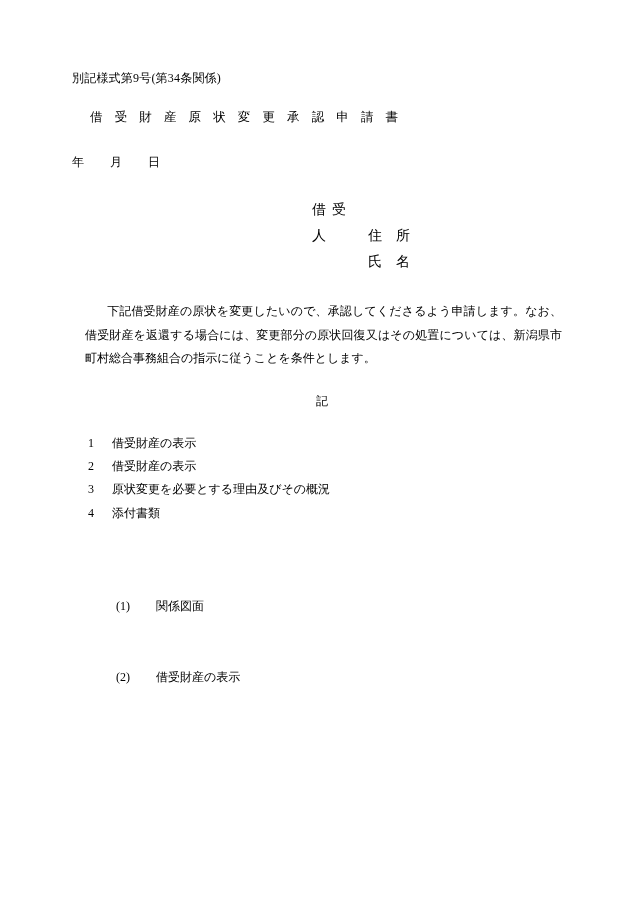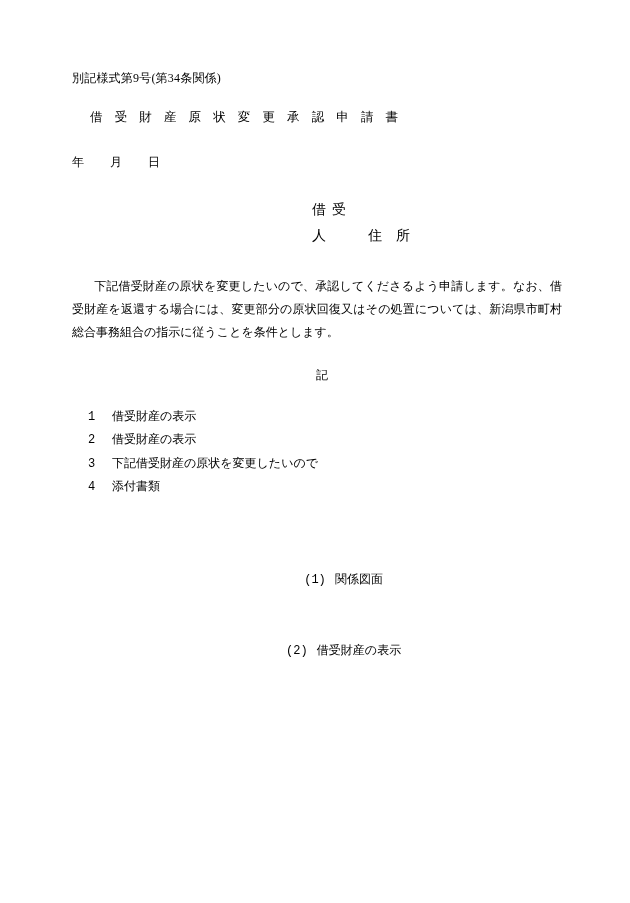--- a/index.html
+++ b/index.html
@@ -81,21 +81,21 @@
     display: inline-block;
     width: 56px;
   }
   .applicant .f1 {
     letter-spacing: 6px;
   }
 
   .para {
     font-size: 12px;
     line-height: 1.95;
-    margin: 26px 0 0 0;
+    margin: 26px 0 0 13px;
     text-align: justify;
     text-justify: inter-ideograph;
   }
   .para .indent {
     display: inline-block;
     width: 22px;
   }
 
   .ki {
     text-align: center;
@@ -106,32 +106,30 @@
 
   .items {
     list-style: none;
     margin: 22px 0 0 0;
     padding: 0 0 0 16px;
     font-size: 12px;
   }
   .items > li {
     line-height: 1.95;
     white-space: pre;
-    font-family: Liberation Mono, monospace;
   }
   .items .num {
     display: inline-block;
     width: 24px;
   }
   .sub-items {
     list-style: none;
     margin: 0;
     padding: 0 0 0 28px;
     font-size: 12px;
-    text-align: center;
   }
   .sub-items > li {
     line-height: 1.95;
     white-space: pre;
   }
   .sub-items .num {
     display: inline-block;
     width: 40px;
   }
 </style>
@@ -147,30 +145,33 @@
 
     <div class="date-line">
       <span>年</span><span class="gap"></span><span>月</span><span class="gap"></span><span>日</span>
     </div>
 
 
     <div class="applicant">
       <div>
         <span class="lbl f1">借受人</span><span>住　所</span>
       </div>
+      <div>
+        <span class="lbl"></span><span>氏　名</span>
+      </div>
     </div>
 
     <p class="para"><span class="indent"></span><span>下記借受財産の原状を変更したいので、承認してくださるよう申請します。なお、借受財産を返還する場合には、変更部分の原状回復又はその処置については、新潟県市町村総合事務組合の指示に従うことを条件とします。</span></p>
 
     <div class="ki">記</div>
 
     <ol class="items">
       <li><span class="num">1</span><span>借受財産の表示</span></li>
       <li><span class="num">2</span><span>借受財産の表示</span></li>
-      <li><span class="num">3</span><span>下記借受財産の原状を変更したいので</span></li>
+      <li><span class="num">3</span><span>原状変更を必要とする理由及びその概況</span></li>
       <li><span class="num">4</span><span>添付書類</span>
         <ol class="sub-items">
           <li><span class="num">(1)</span><span>関係図面</span></li>
           <li><span class="num">(2)</span><span>借受財産の表示</span></li>
         </ol>
       </li>
     </ol>
 
   </div>
 </div>

